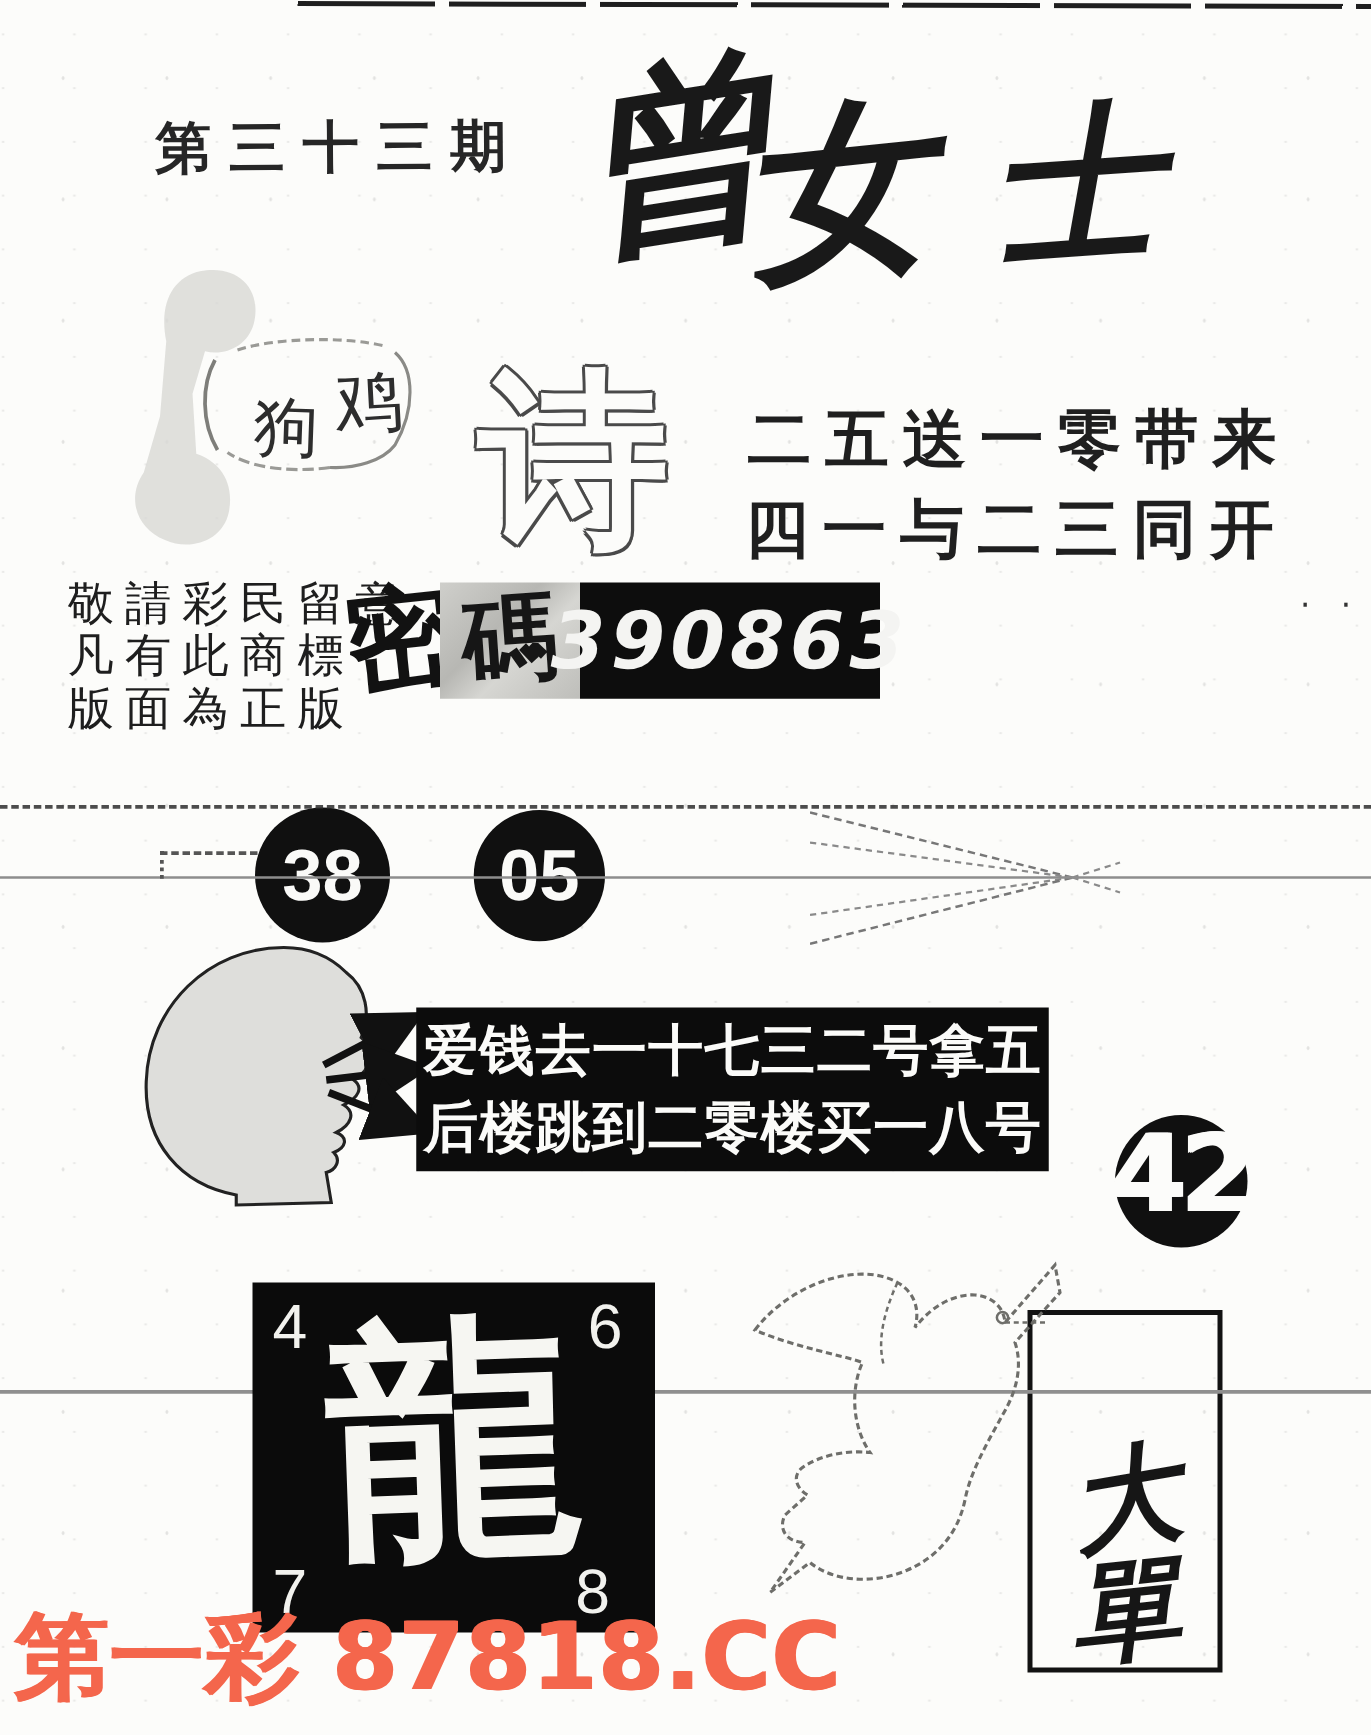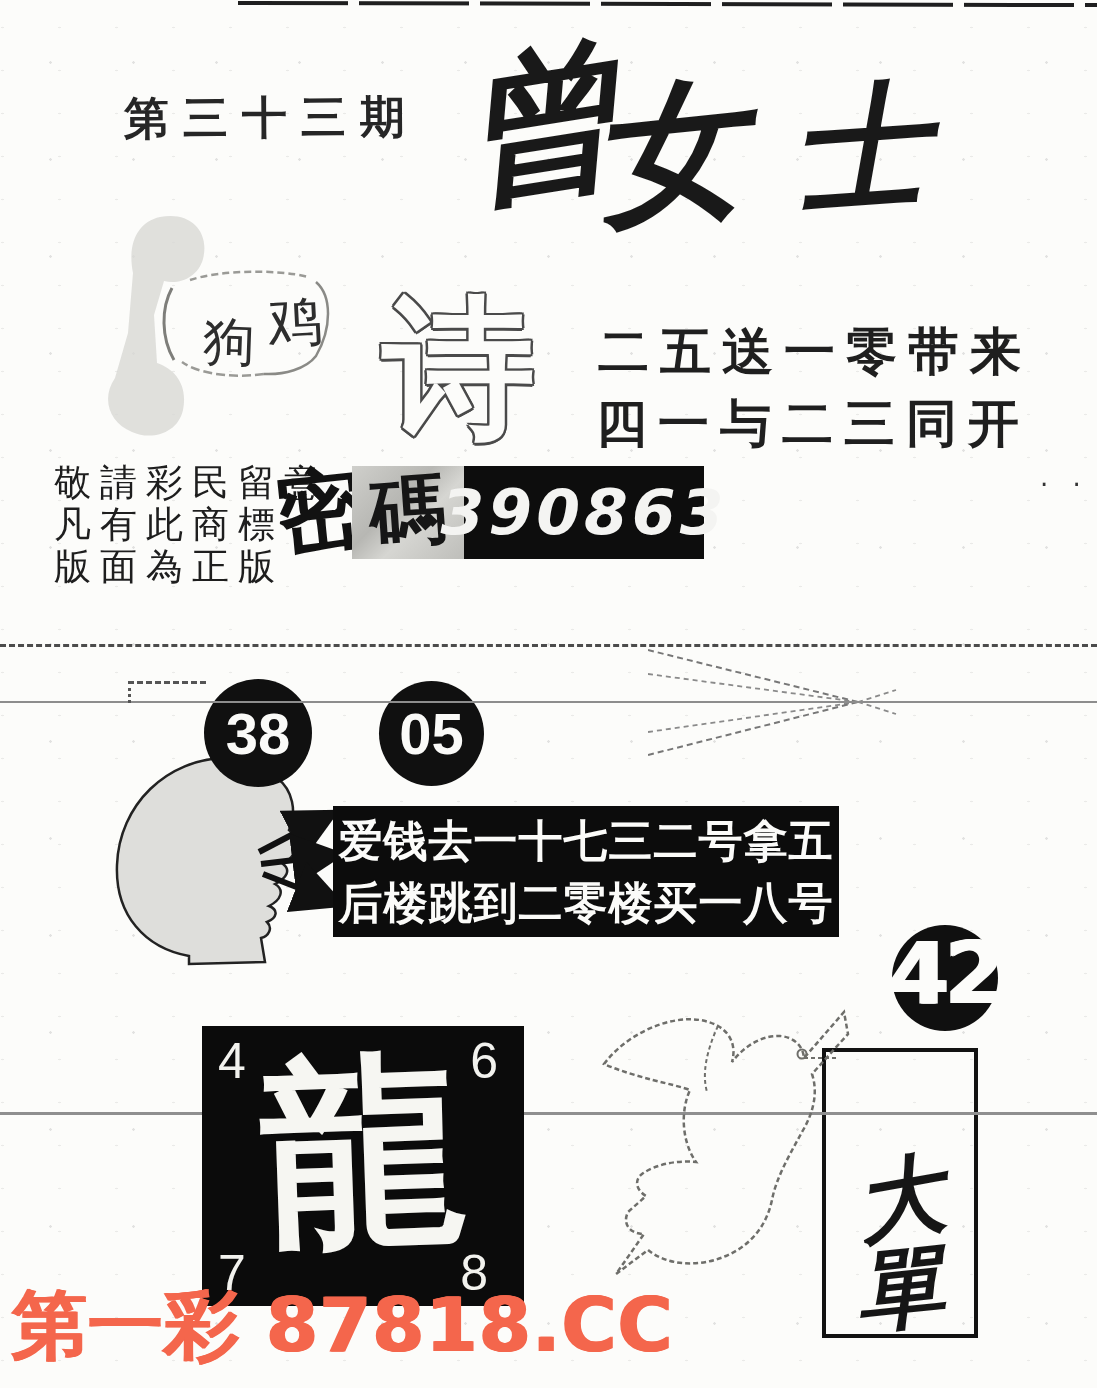--- a/index.html
+++ b/index.html
@@ -62,21 +62,21 @@
   .two-dots{left:1040px;top:470px;font-size:26px;color:#333;letter-spacing:8px;}
   
   .line-a{left:0;top:644px;width:1097px;height:0;
     border-top:3px dashed #2e2e2e;z-index:4;opacity:.85;}
   .line-b{left:0;top:701px;width:1097px;height:0;
     border-top:2px solid #8d8d8d;z-index:4;}
   .bracket-h{left:128px;top:681px;width:78px;height:0;border-top:3px dashed #555;z-index:4;}
   .bracket-v{left:128px;top:681px;width:0;height:22px;border-left:3px dotted #555;z-index:4;}
   
   .circle{border-radius:50%;background:#101010;display:flex;align-items:center;
-    justify-content:center;z-index:3;margin-top:33px;}
+    justify-content:center;z-index:3;}
   .c38{left:204px;top:646px;width:108px;height:108px;}
   .c05{left:379px;top:648px;width:105px;height:105px;}
   .c19{left:570px;top:644px;width:112px;height:112px;}
   .circle-num{color:#fafaf8;font-size:58px;font-weight:bold;font-family:"Liberation Sans",sans-serif;}
   
   .fan-svg{left:648px;top:640px;z-index:2;}
   
   .cr37{left:892px;top:644px;width:112px;height:112px;}
   .cr24{left:892px;top:770px;width:106px;height:106px;}
   .cr42{left:892px;top:892px;width:106px;height:106px;}

